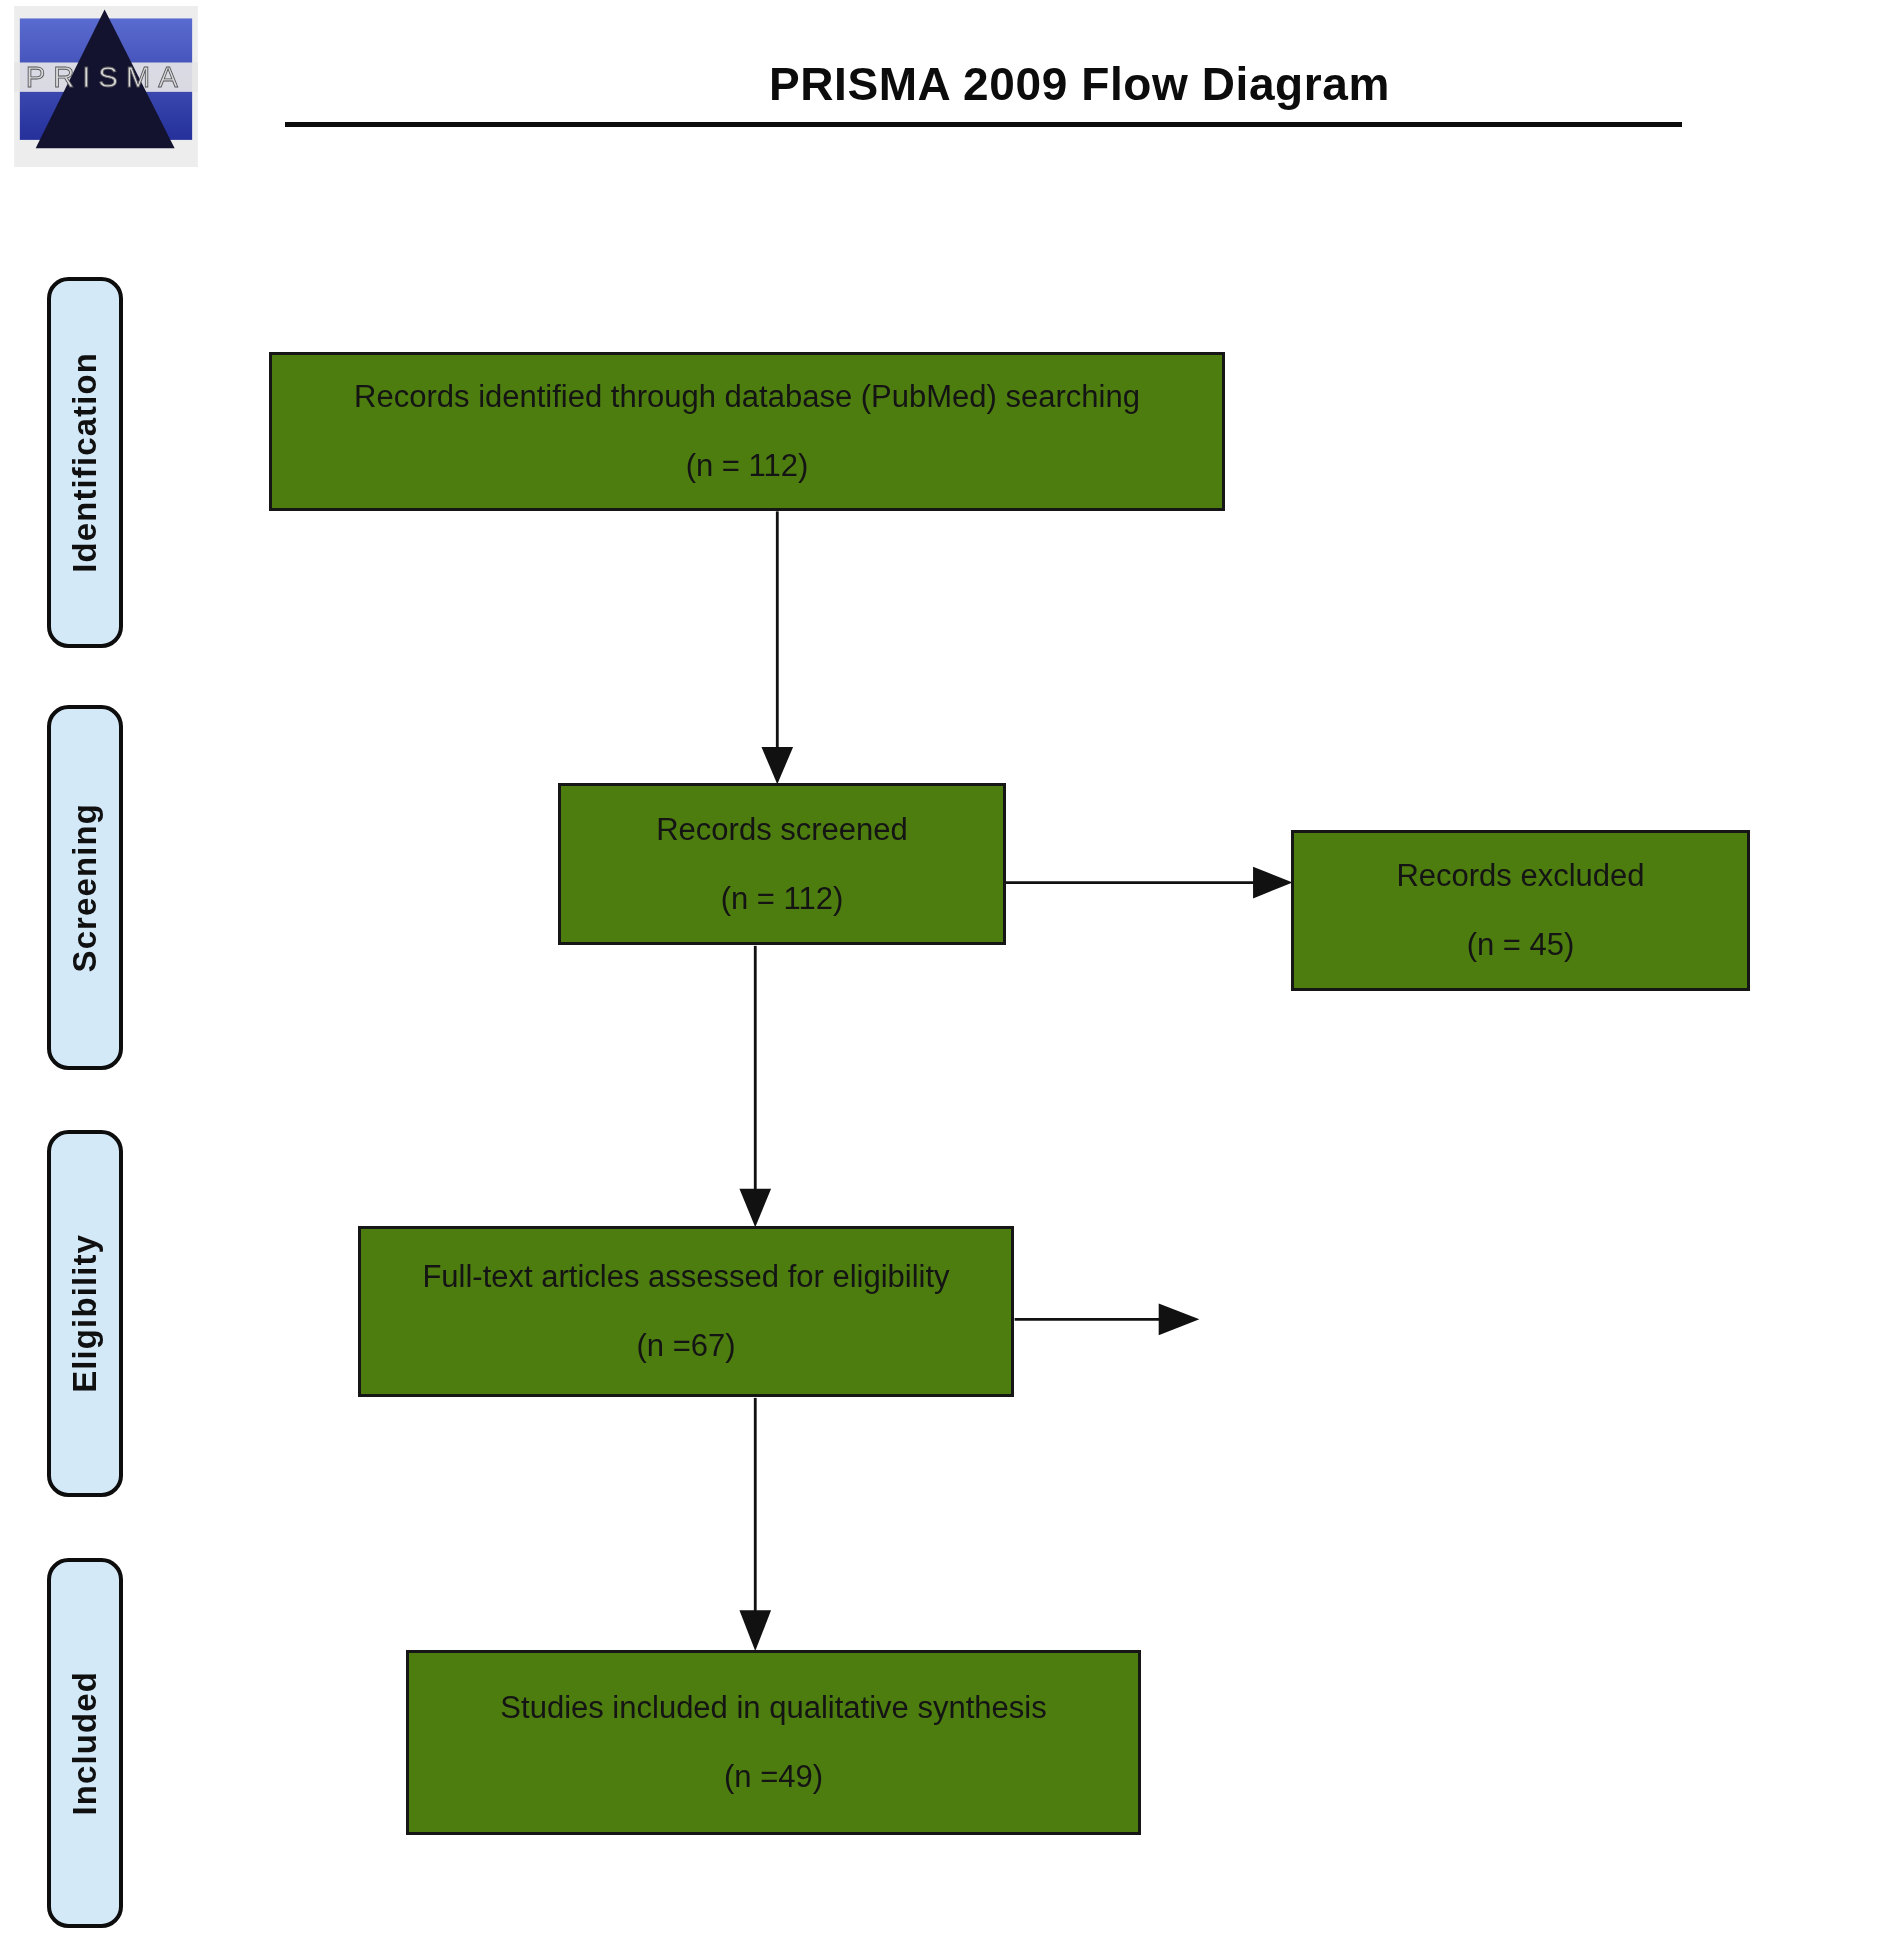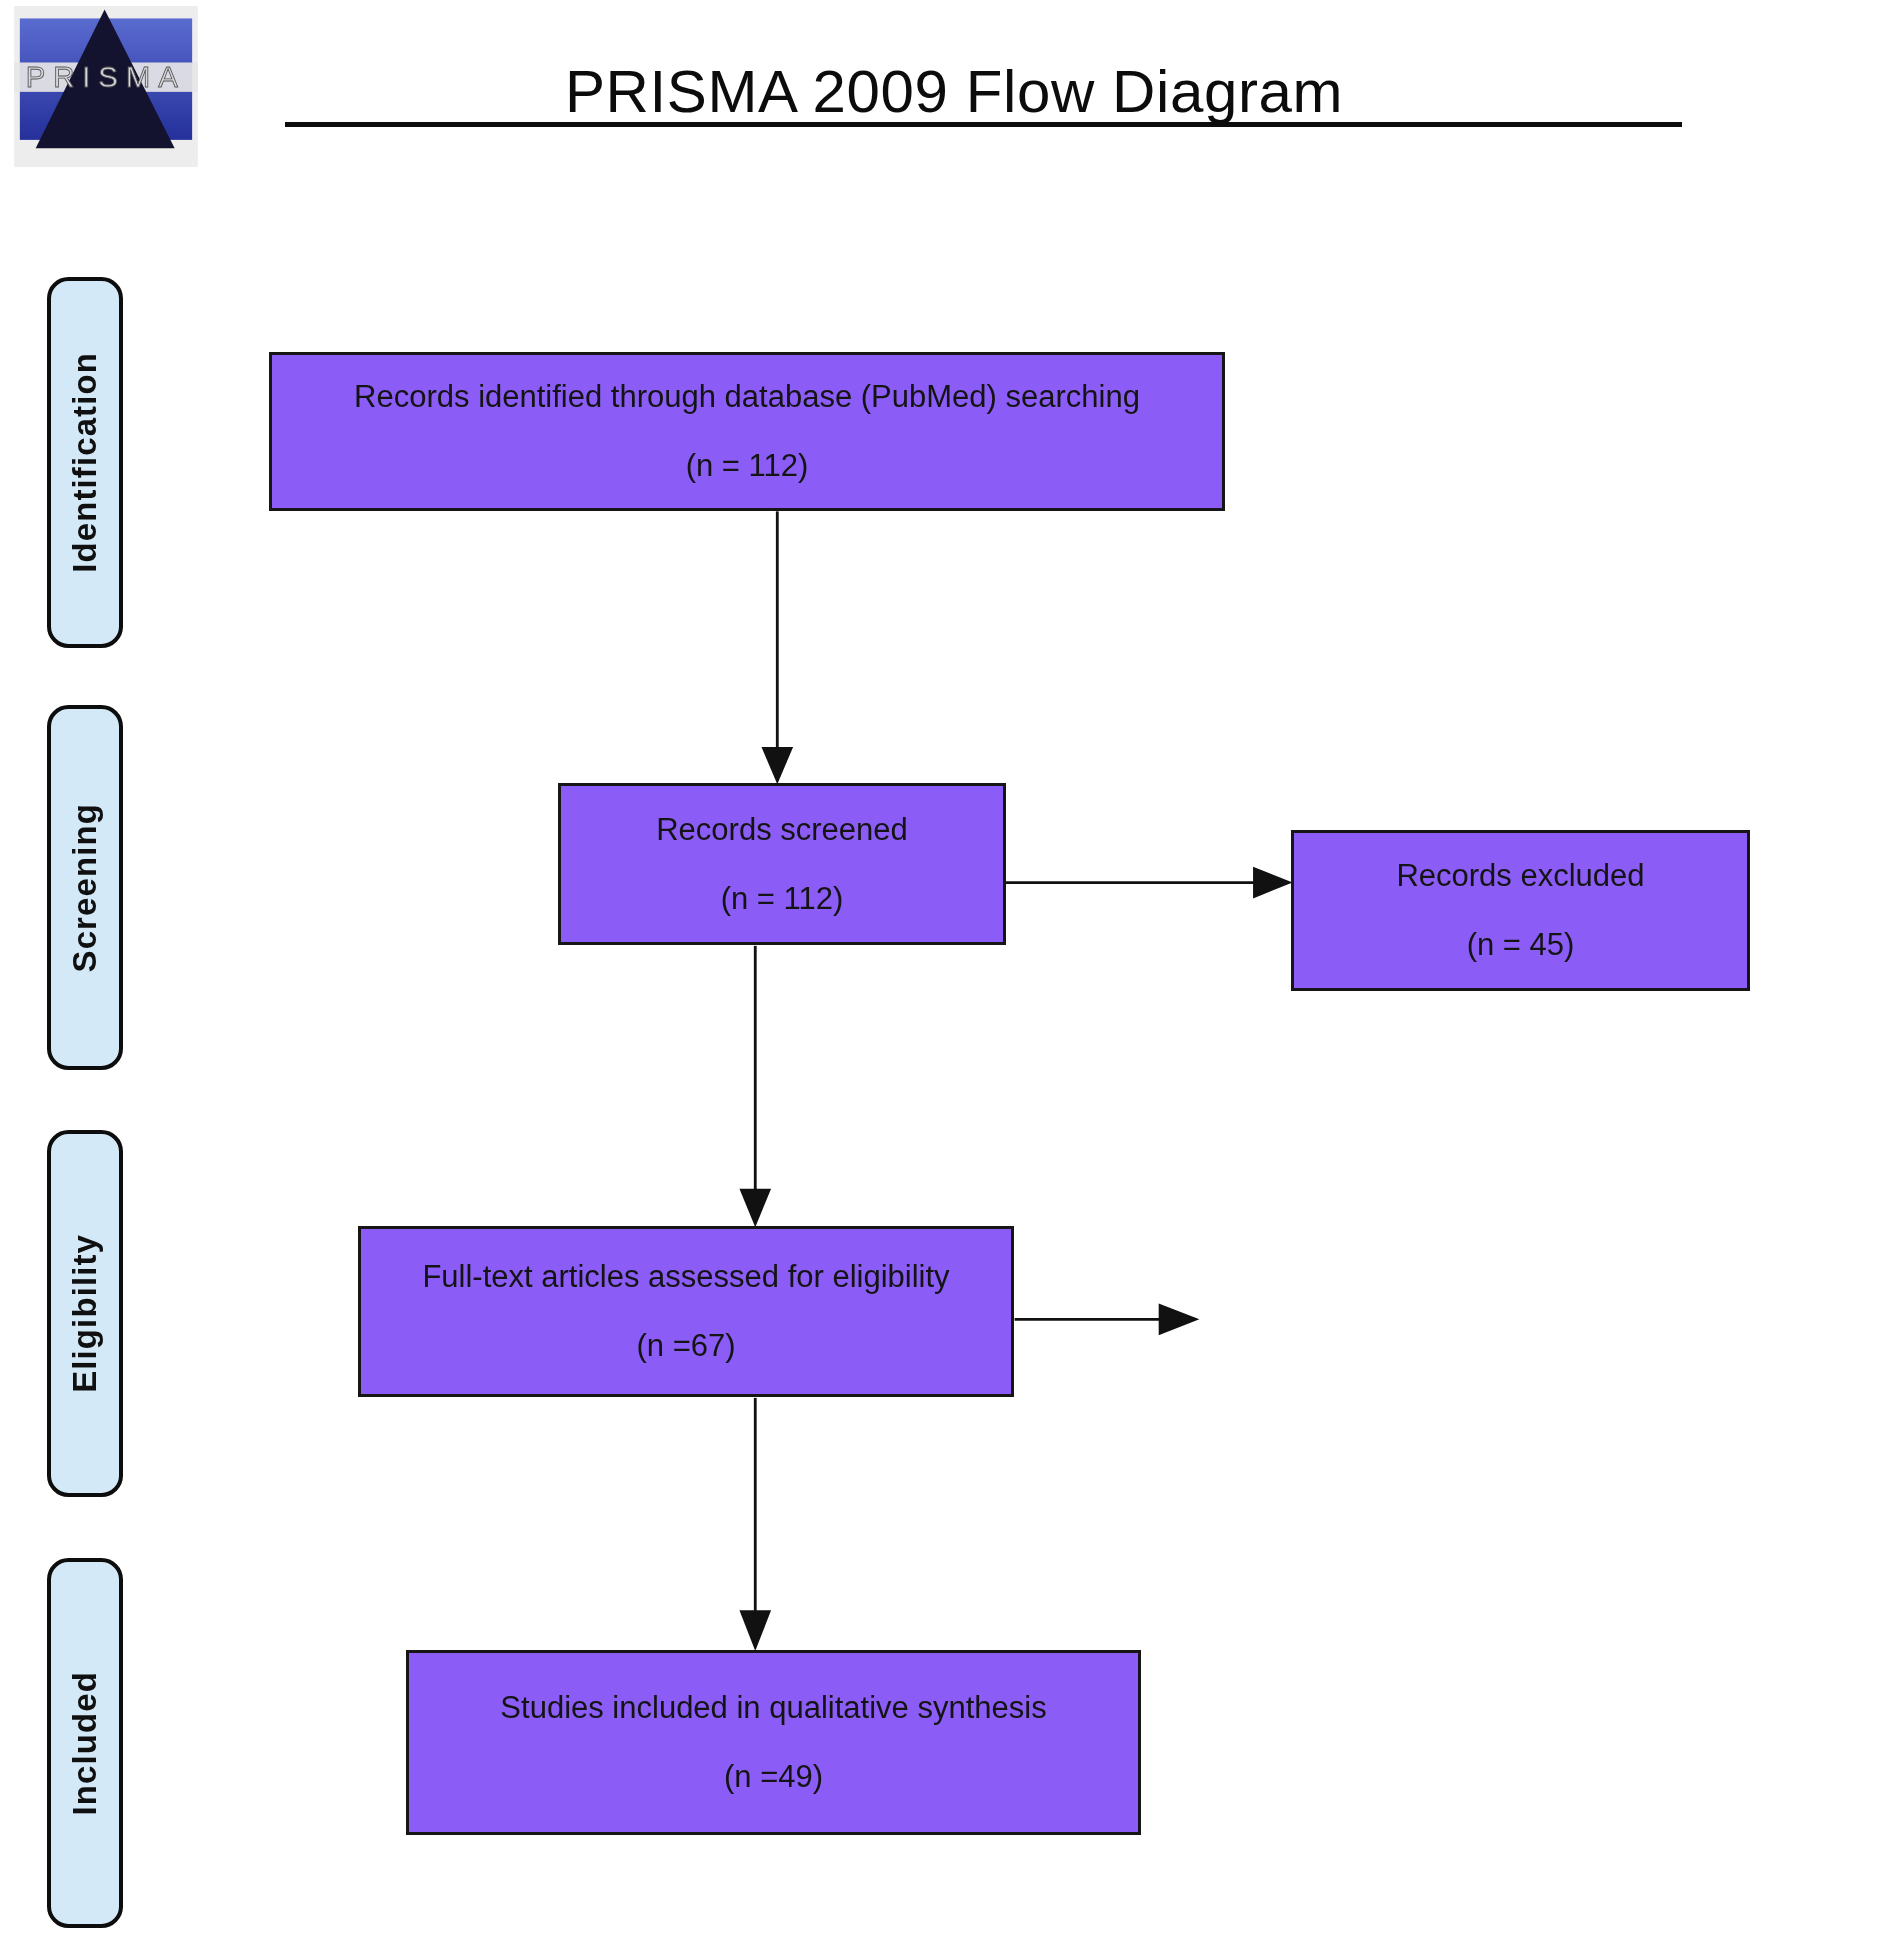--- a/index.html
+++ b/index.html
@@ -26,23 +26,23 @@
     height: 161px;
     border-radius: 14px;
   }
 
   
   .title {
     position: absolute;
     left: 565px;
     top: 57px;
     width: 825px;
-    text-align: left;
-    font-size: 60px;
-    font-weight: normal;
+    text-align: right;
+    font-size: 46px;
+    font-weight: bold;
     letter-spacing: 0.6px;
     color: #0c0c0c;
   }
   .title-rule {
     position: absolute;
     left: 285px;
     top: 122px;
     width: 1397px;
     height: 5.1px;
     background: #0d0d0d;
@@ -71,21 +71,21 @@
     white-space: nowrap;
   }
   .tab-identification { top: 277px;  height: 371px; }
   .tab-screening      { top: 705px; height: 365px; }
   .tab-eligibility    { top: 1130px; height: 367px; }
   .tab-included       { top: 1558px; height: 370px; }
 
   
   .flow-box {
     position: absolute;
-    background: #8b5cf6;
+    background: #4d7c0f;
     border: 3.4px solid #161616;
     box-sizing: border-box;
     display: flex;
     flex-direction: column;
     align-items: center;
     justify-content: center;
     gap: 33px;
     text-align: center;
     font-size: 31px;
     line-height: 1.15;

